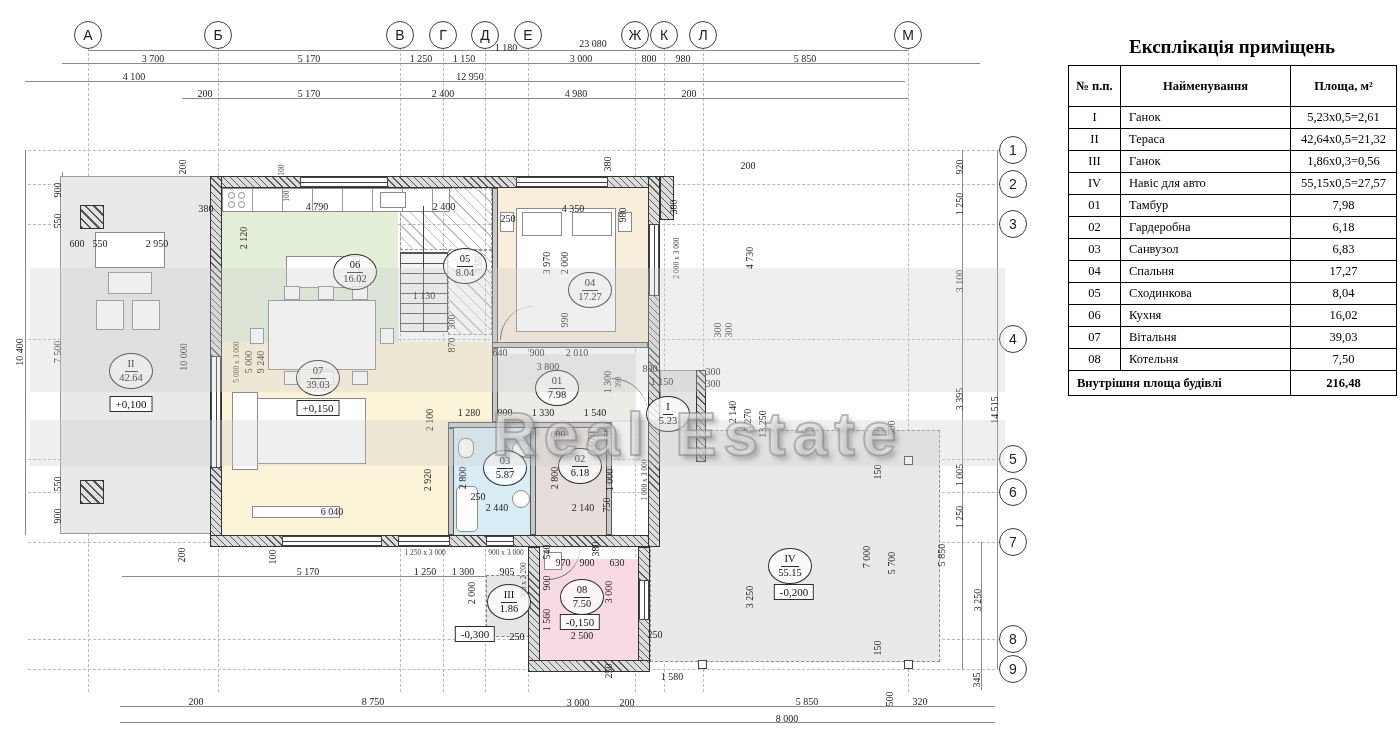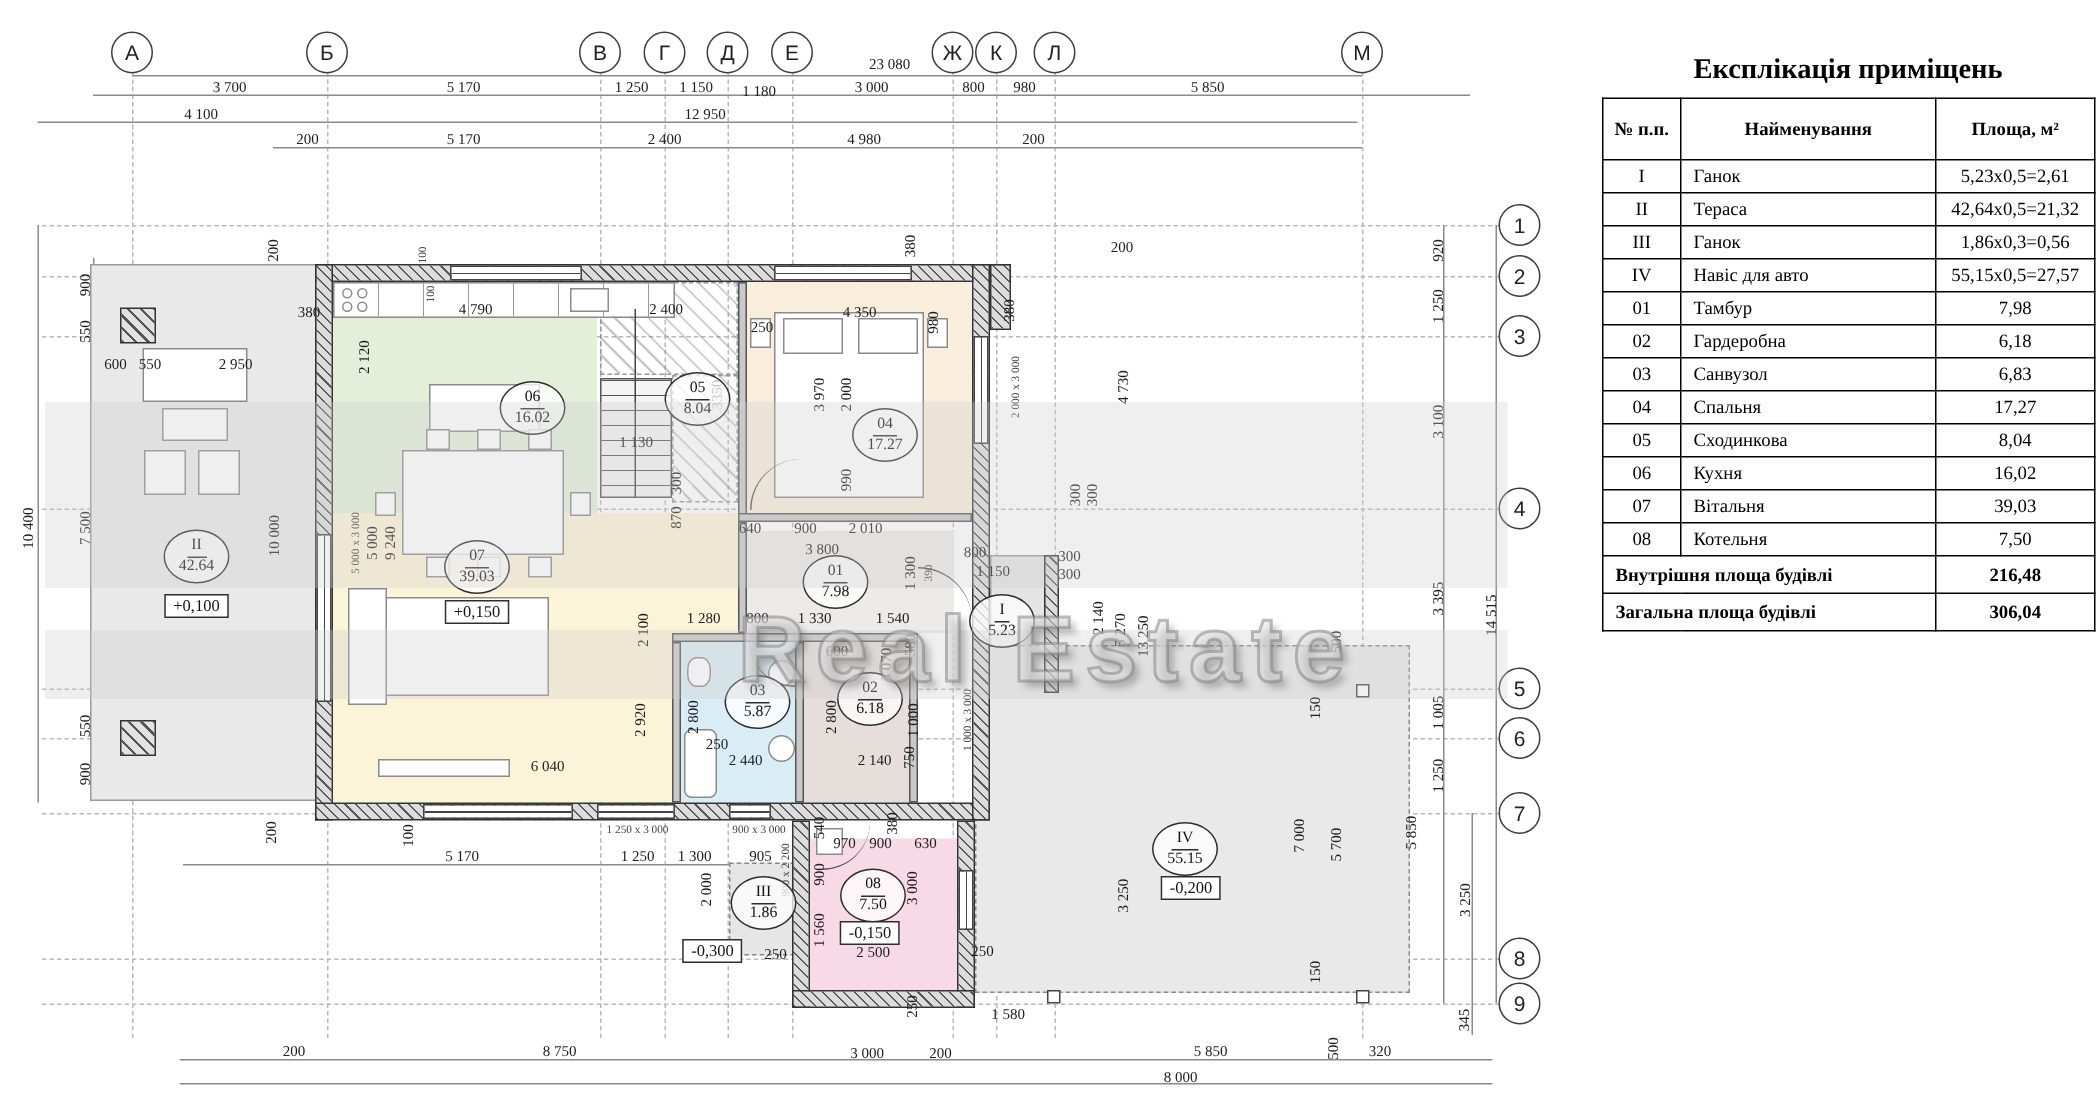--- a/index.html
+++ b/index.html
@@ -189,21 +189,21 @@
   <div class="arc" style="left:500px;top:306px;width:34px;height:34px;border-left:1px solid #555;border-radius:100% 0 0 0;"></div>
   <div class="arc" style="left:500px;top:428px;width:30px;height:30px;border-bottom:1px solid #555;border-radius:0 0 0 100%;"></div>
   <div class="arc" style="left:548px;top:548px;width:32px;height:32px;border-bottom:1px solid #555;border-radius:0 0 100% 0;"></div>
 
   <div id="dims">
       <div class="dim" style="left: 593px; top: 44px;">23 080</div>
       <div class="dim" style="left: 153px; top: 59px;">3 700</div>
       <div class="dim" style="left: 309px; top: 59px;">5 170</div>
       <div class="dim" style="left: 421px; top: 59px;">1 250</div>
       <div class="dim" style="left: 464px; top: 59px;">1 150</div>
-      <div class="dim" style="left: 506px; top: 62px;">1 180</div>
+      <div class="dim" style="left: 506px; top: 48px;">1 180</div>
       <div class="dim" style="left: 581px; top: 59px;">3 000</div>
       <div class="dim" style="left: 649px; top: 59px;">800</div>
       <div class="dim" style="left: 683px; top: 59px;">980</div>
       <div class="dim" style="left: 805px; top: 59px;">5 850</div>
       <div class="dim" style="left: 134px; top: 77px;">4 100</div>
       <div class="dim" style="left: 470px; top: 77px;">12 950</div>
       <div class="dim" style="left: 205px; top: 94px;">200</div>
       <div class="dim" style="left: 309px; top: 94px;">5 170</div>
       <div class="dim" style="left: 443px; top: 94px;">2 400</div>
       <div class="dim" style="left: 576px; top: 94px;">4 980</div>
@@ -232,21 +232,21 @@
       <div class="dim r" style="left: 674px; top: 207px;">380</div>
       <div class="dim" style="left: 748px; top: 166px;">200</div>
       <div class="dim r" style="left: 479px; top: 263px;">3350</div>
       <div class="dim" style="left: 424px; top: 296px;">1 130</div>
       <div class="dim r s" style="left: 237px; top: 362px;">5 000 x 3 000</div>
       <div class="dim r" style="left: 249px; top: 362px;">5 000</div>
       <div class="dim r" style="left: 261px; top: 362px;">9 240</div>
       <div class="dim r" style="left: 452px; top: 322px;">300</div>
       <div class="dim r" style="left: 452px; top: 345px;">870</div>
       <div class="dim r" style="left: 430px; top: 420px;">2 100</div>
-      <div class="dim" style="left: 359px; top: 512px; padding-left: 12px;">6 040</div>
+      <div class="dim" style="left: 326px; top: 512px; padding-left: 12px;">6 040</div>
       <div class="dim r" style="left: 547px; top: 263px;">3 970</div>
       <div class="dim r" style="left: 565px; top: 263px;">2 000</div>
       <div class="dim r s" style="left: 677px; top: 258px;">2 000 x 3 000</div>
       <div class="dim r" style="left: 565px; top: 320px;">990</div>
       <div class="dim r" style="left: 750px; top: 258px;">4 730</div>
       <div class="dim" style="left: 500px; top: 353px;">640</div>
       <div class="dim" style="left: 537px; top: 353px;">900</div>
       <div class="dim" style="left: 577px; top: 353px;">2 010</div>
       <div class="dim" style="left: 548px; top: 367px;">3 800</div>
       <div class="dim" style="left: 650px; top: 369px;">800</div>
@@ -480,21 +480,17 @@
           </tr>
           <tr>
             <td class="c">08</td>
             <td class="n">Котельня</td>
             <td class="c">7,50</td>
           </tr>
           <tr class="sum">
             <td colspan="2" class="n">Внутрішня площа будівлі</td>
             <td class="c">216,48</td>
           </tr>
-          <tr class="sum">
-            <td colspan="2" class="n">Загальна площа будівлі</td>
-            <td class="c">306,04</td>
-          </tr>
         </tbody>
     </table>
   </div>
 
 </div>
 
 </body></html>

